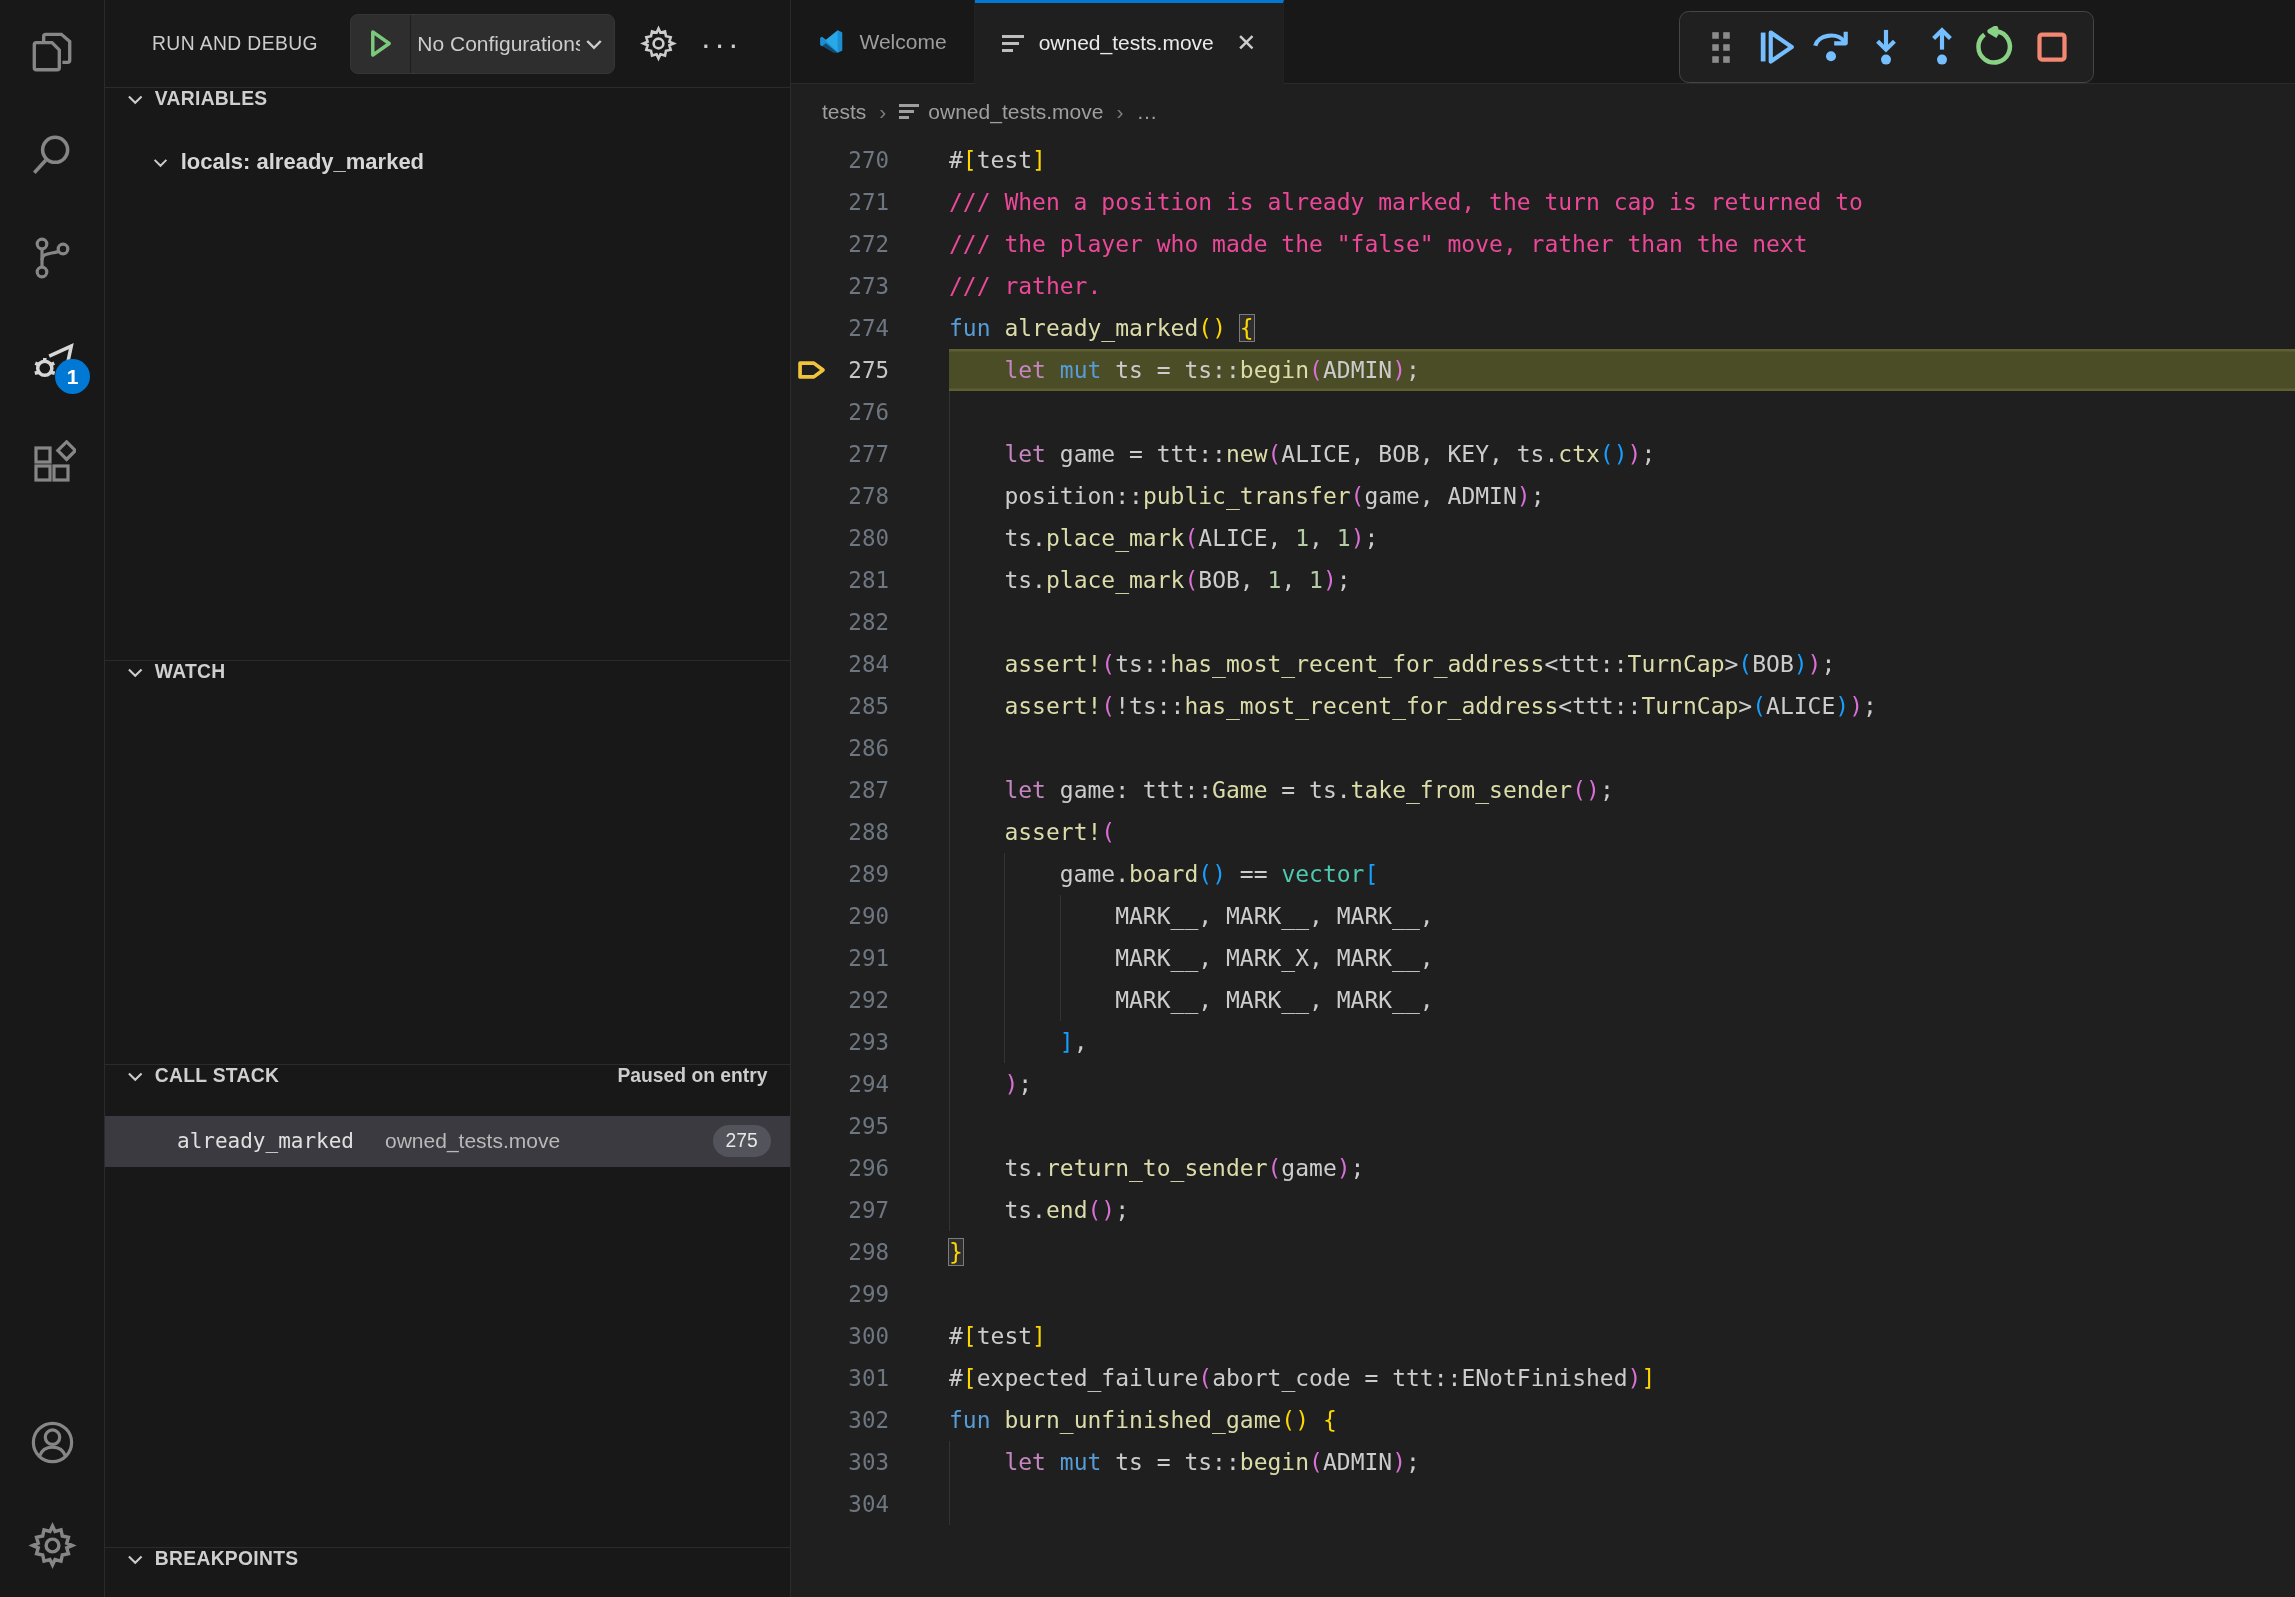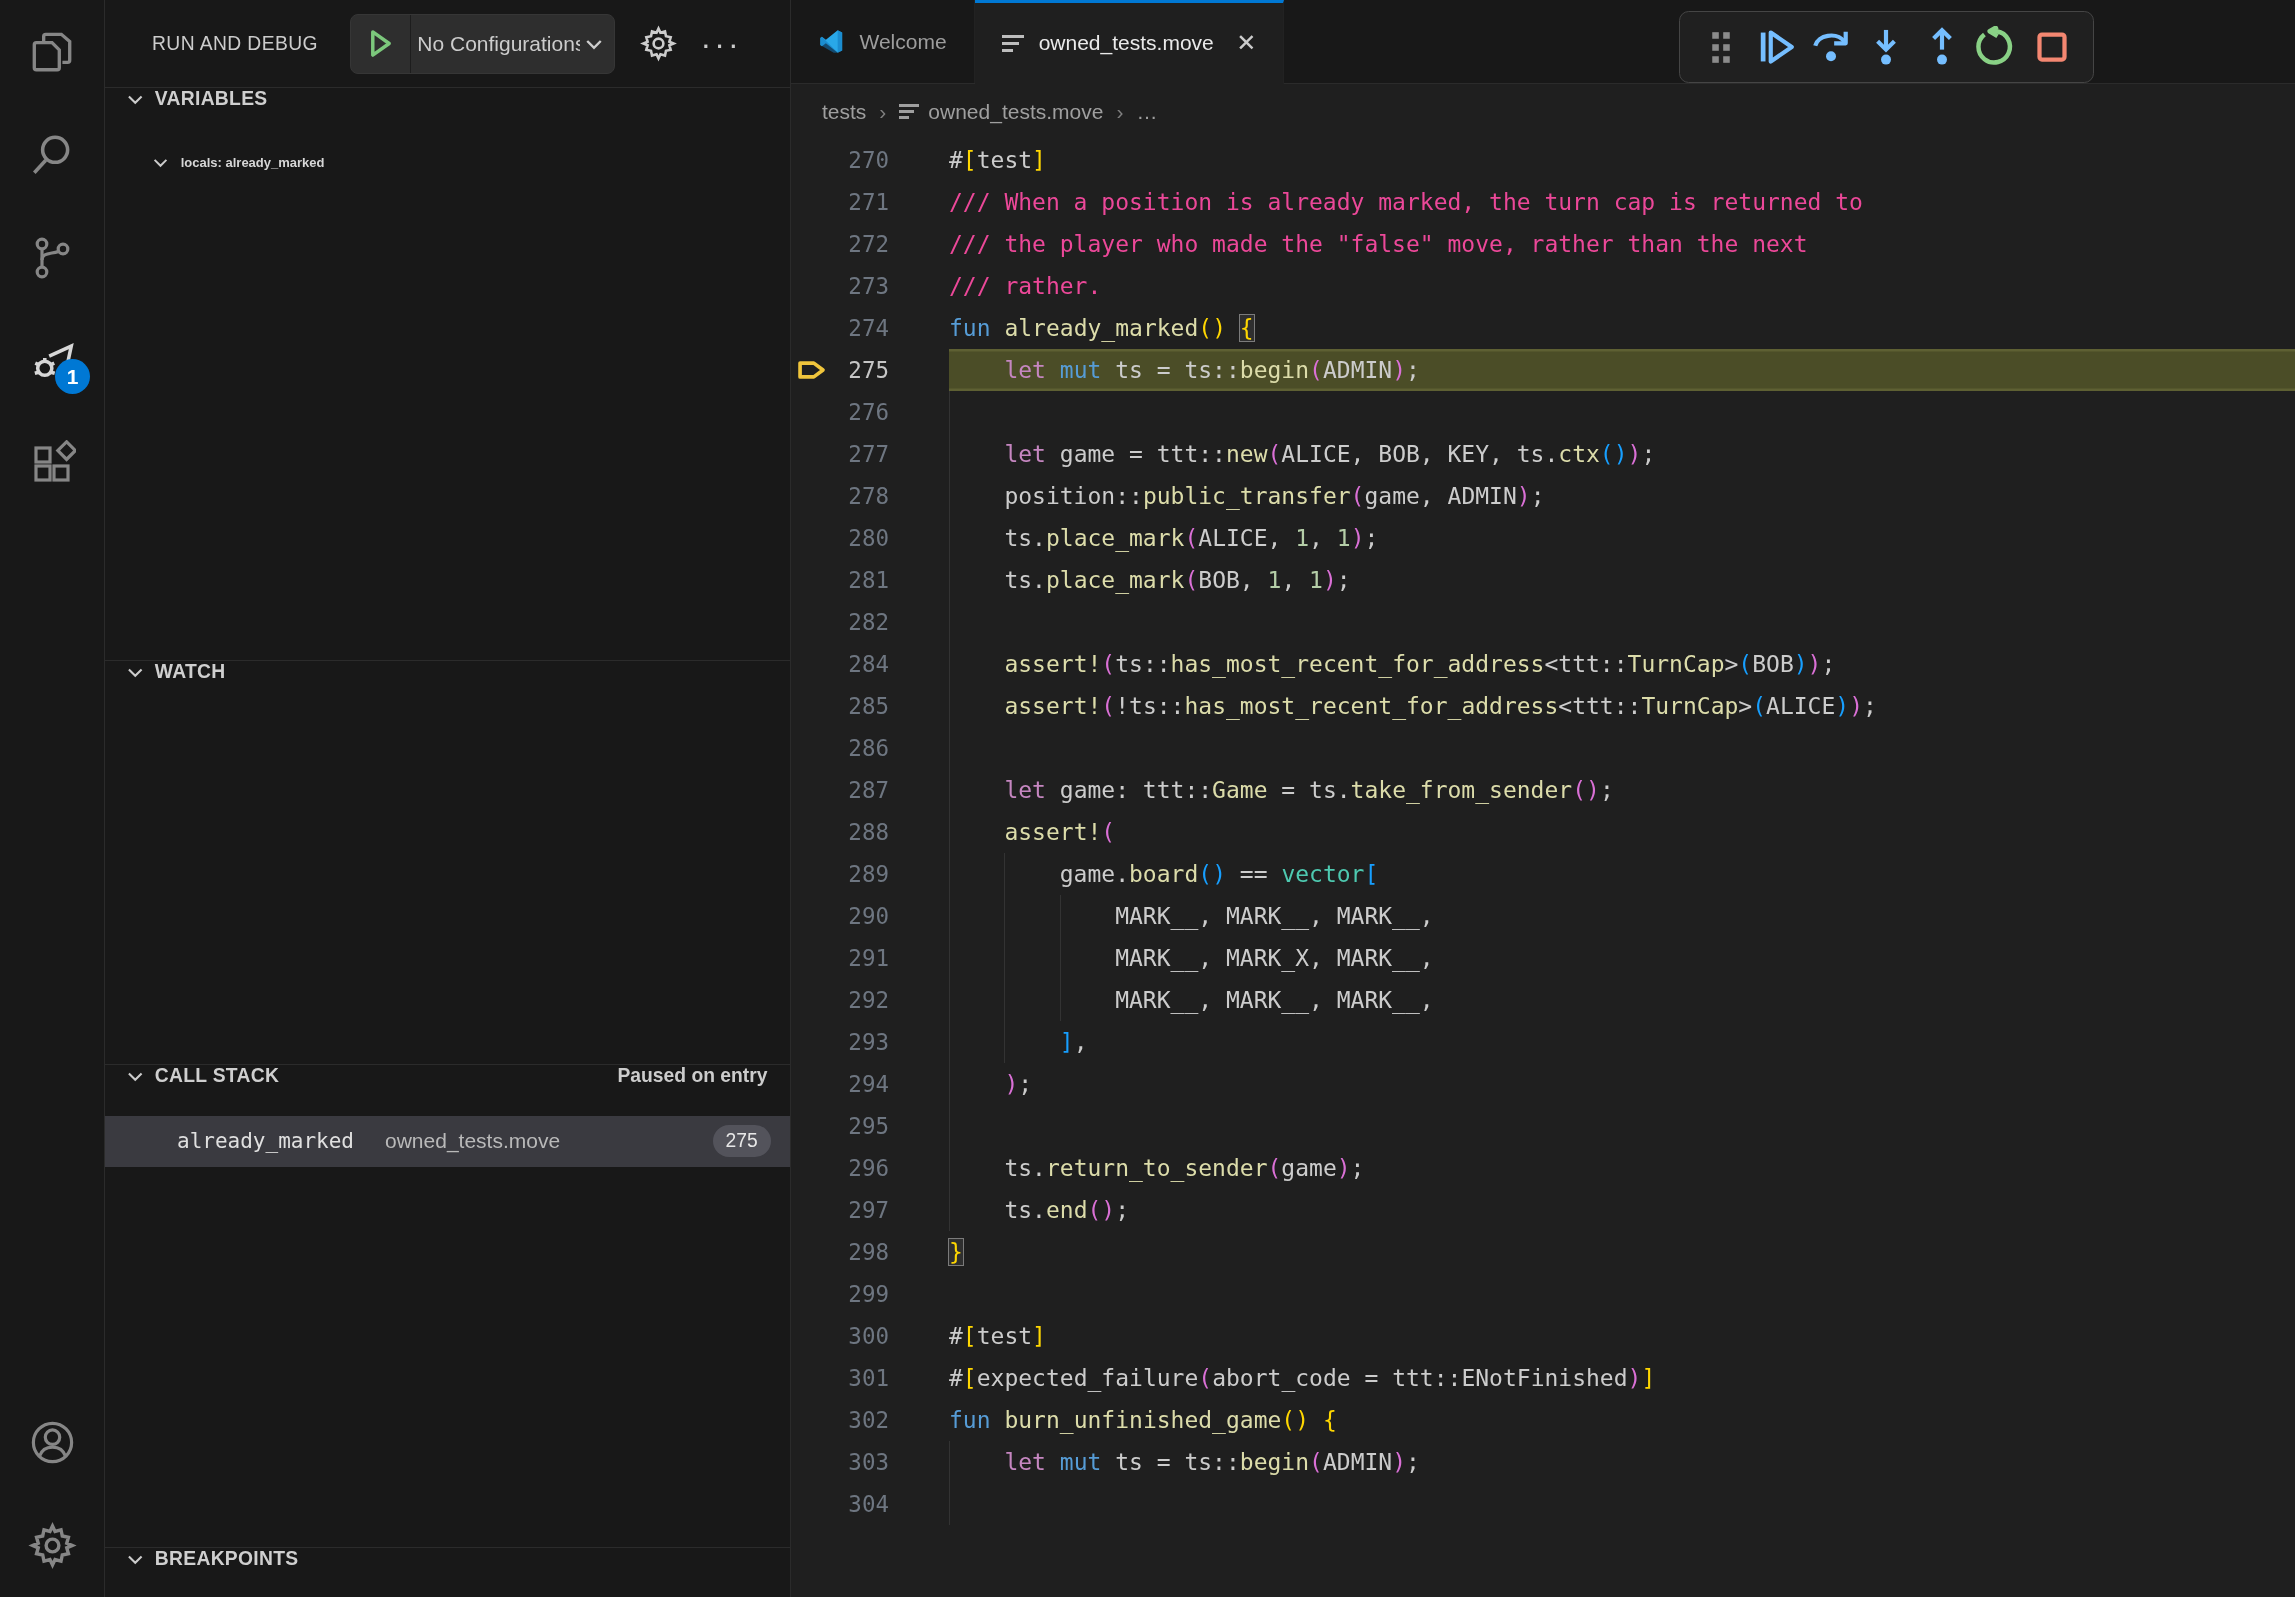--- a/index.html
+++ b/index.html
@@ -30,21 +30,21 @@
   .sb-act { margin-left:24px; display:flex; color:#cccccc; }
   .sb-dots { margin-left:22.5px; font-size:32px; color:#cccccc; letter-spacing:3.2px; line-height:16px; }
 
   .sb-section-h { height:50px; display:flex; align-items:flex-start; padding:0 22.5px 0 19.3px; border-top:0.8px solid #2b2b2b; flex:none; }
   .sb-section-h:first-of-type { border-top:0.8px solid #2b2b2b; }
   .sec-label { font-size:19.3px; font-weight:bold; letter-spacing:0.3px; margin-left:8px; color:#cfcfcf; }
   .sec-note { margin-left:auto; font-size:19.3px; font-weight:bold; color:#cccccc; }
   .chev { display:flex; flex:none; color:#cccccc; }
   .sec-body { flex:none; }
   .locals-row { display:flex; align-items:center; padding-left:45px; height:50px; }
-  .locals-label { font-size:13px; font-weight:600; color:#d6d6d6; margin-left:9.7px; }
+  .locals-label { font-size:22px; font-weight:600; color:#d6d6d6; margin-left:9.7px; }
   .vars-fill { height:473px; }
   .watch-fill { height:354px; }
   .cs-row { display:flex; align-items:center; height:51px; background:#3a3a40; padding:0 19.3px 0 72px; margin-top:1.6px; }
   .cs-fn { font-family:"DejaVu Sans Mono", monospace; font-size:21px; color:#e0e0e0; }
   .cs-file { font-size:21px; color:#b9b9b9; margin-left:31px; }
   .cs-badge { margin-left:auto; background:#53535b; color:#e8e8e8; font-size:19.3px; border-radius:21px;
     padding:4.8px 13px; }
   .cs-fill { height:290px; }
   .bp-head { margin-top:auto; }
 

